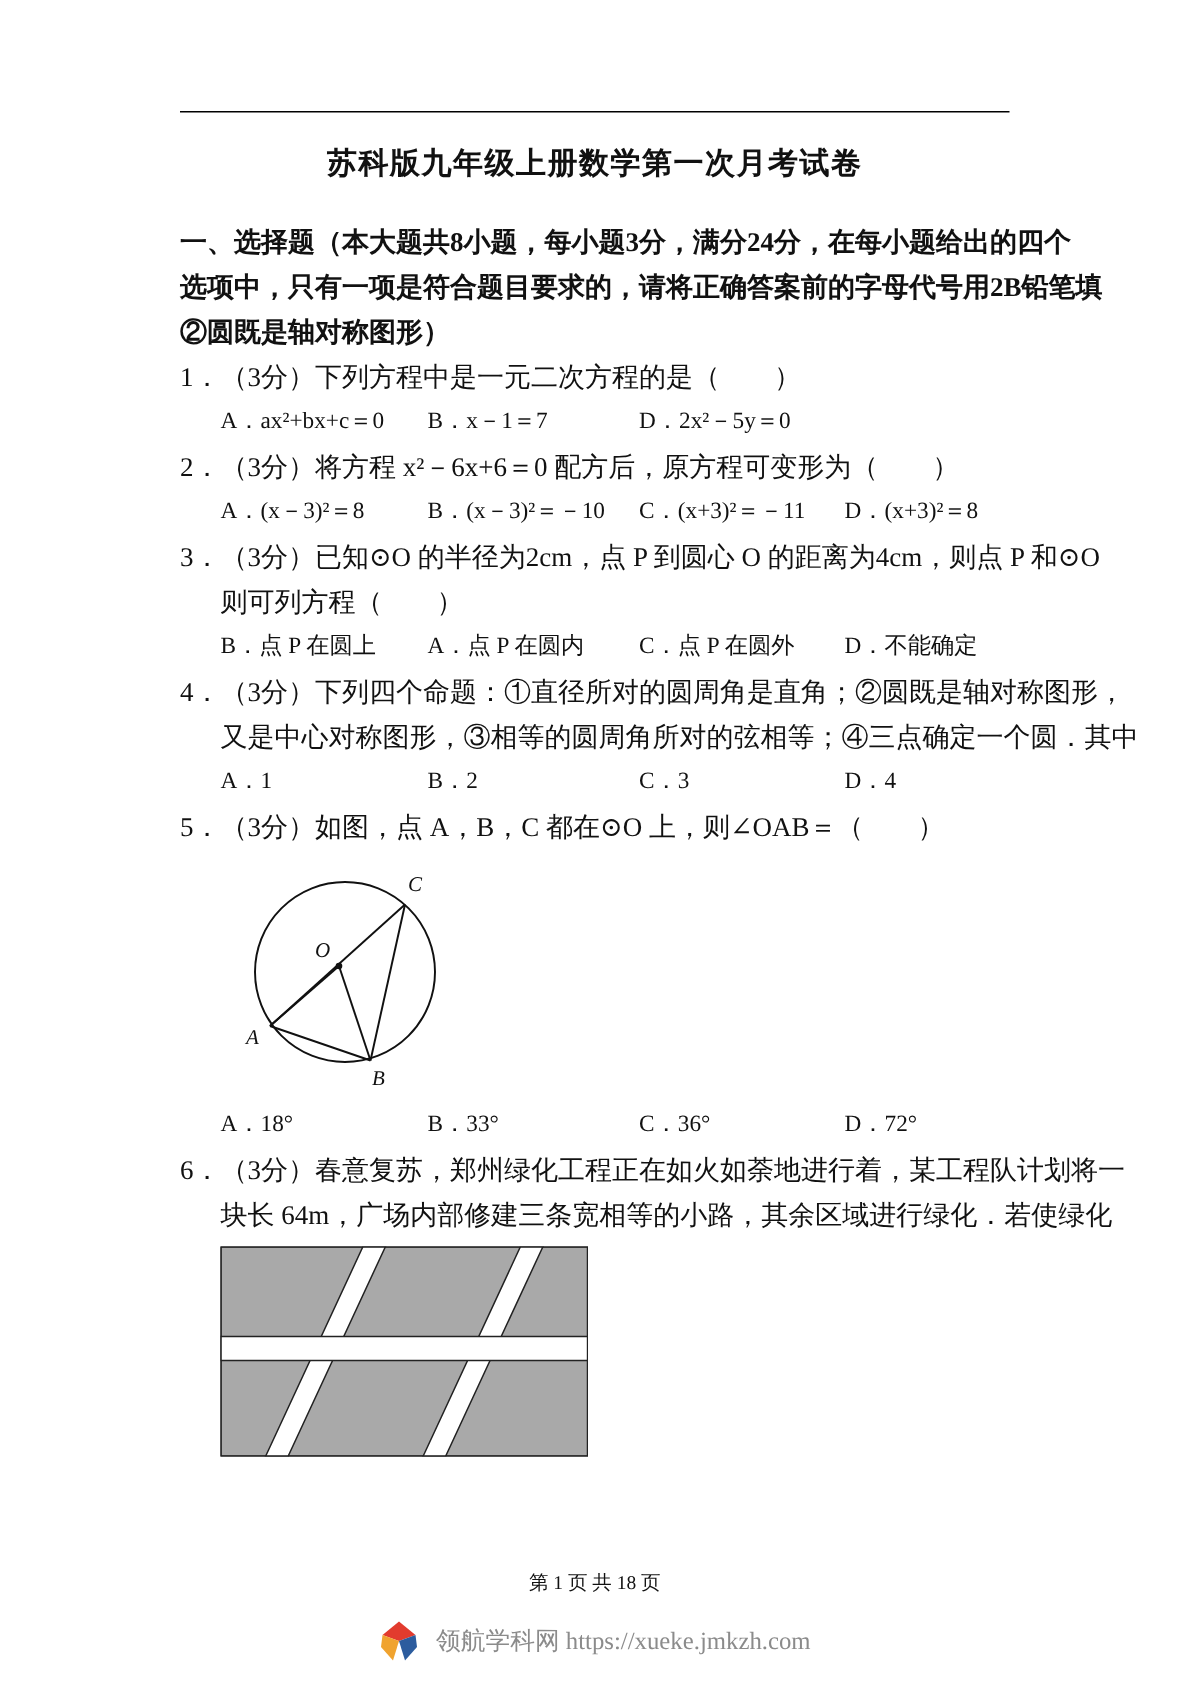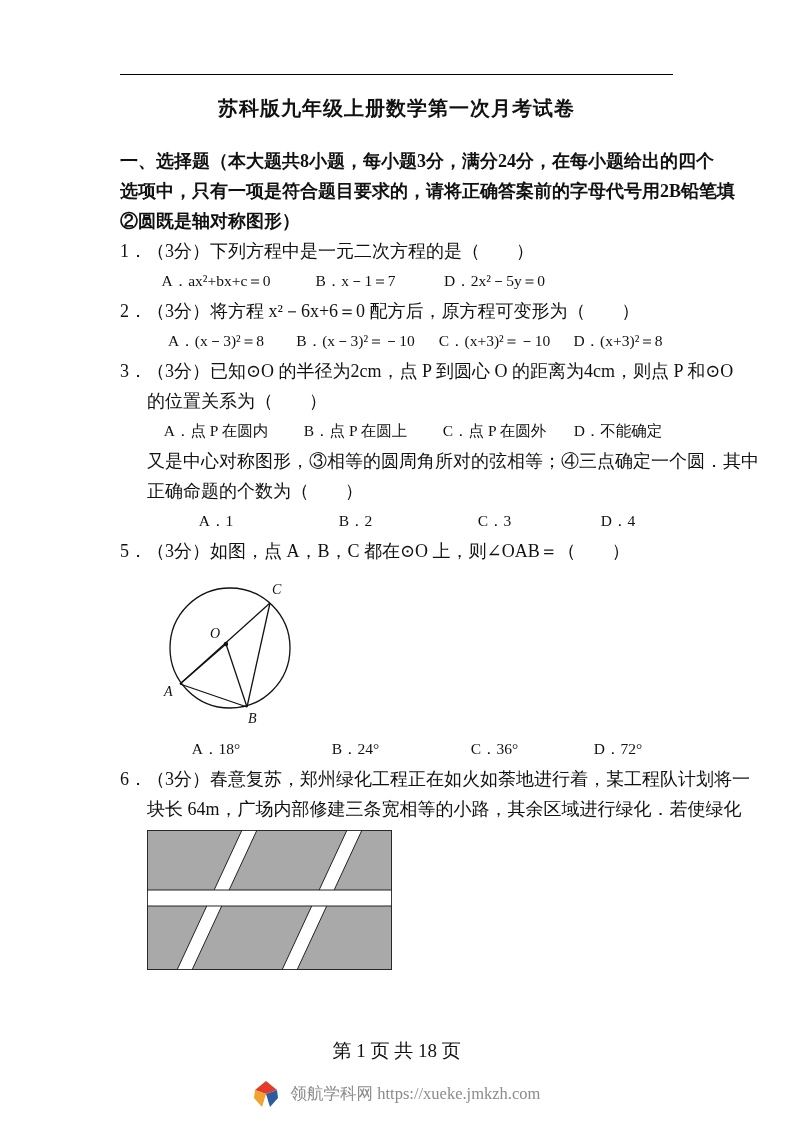--- a/index.html
+++ b/index.html
@@ -22,35 +22,34 @@
     white-space:nowrap;
   }
   .bold { font-weight:bold; }
   .indent { padding-left:27px; }
   .opts {
     display:grid;
     grid-template-columns:138px 141px 137px auto;
     padding-left:27px;
     font-size:15.5px; line-height:30px;
     white-space:nowrap;
-    text-align:center;
   }
   .fig { margin:4px 0 2px 22px; }
   .fig6 { margin:6px 0 0 27px; }
   .shape { fill:none; stroke:#111; stroke-width:1.3; }
   .fig text {
     font-family:"Liberation Serif","DejaVu Serif",serif;
     font-style:italic; font-size:14px; fill:#111;
   }
   .gray { fill:#a9a9a9; stroke:#222; stroke-width:1.4; }
   .stripe { fill:#ffffff; stroke:#222; stroke-width:1; }
   .outline { fill:none; stroke:#222; stroke-width:1.6; }
   .page-num {
     position:absolute; left:0; right:0; bottom:58px;
-    text-align:center; font-size:19px; color:#111;
+    text-align:center; font-size:13px; color:#111;
   }
   .site {
     position:absolute; left:0; right:0; bottom:14px;
     display:flex; align-items:center; justify-content:center; gap:12px;
     color:#8b8b8b; font-size:16.5px;
     font-family:"Liberation Serif","DejaVu Serif",serif;
   }
 </style>
 </head>
 <body>
@@ -70,35 +69,35 @@
     <div class="opts">
       <span>A．ax²+bx+c＝0</span>
       <span>B．x－1＝7</span>
       <span>D．2x²－5y＝0</span>
     </div>
 
     <p class="line">2．（3分）将方程 x²－6x+6＝0 配方后，原方程可变形为（　　）</p>
     <div class="opts">
       <span>A．(x－3)²＝8</span>
       <span>B．(x－3)²＝－10</span>
-      <span>C．(x+3)²＝－10</span>
+      <span>C．(x+3)²＝－11</span>
       <span>D．(x+3)²＝8</span>
     </div>
 
     <p class="line">3．（3分）已知⊙O 的半径为2cm，点 P 到圆心 O 的距离为4cm，则点 P 和⊙O</p>
-    <p class="line indent">的位置关系为（　　）</p>
+    <p class="line indent">则可列方程（　　）</p>
     <div class="opts">
+      <span>B．点 P 在圆上</span>
       <span>A．点 P 在圆内</span>
-      <span>B．点 P 在圆上</span>
       <span>C．点 P 在圆外</span>
       <span>D．不能确定</span>
     </div>
 
+    <p class="line">4．（3分）下列四个命题：①直径所对的圆周角是直角；②圆既是轴对称图形，</p>
     <p class="line indent">又是中心对称图形，③相等的圆周角所对的弦相等；④三点确定一个圆．其中</p>
-    <p class="line indent">正确命题的个数为（　　）</p>
     <div class="opts">
       <span>A．1</span>
       <span>B．2</span>
       <span>C．3</span>
       <span>D．4</span>
     </div>
 
     <p class="line">5．（3分）如图，点 A，B，C 都在⊙O 上，则∠OAB＝（　　）</p>
     <div class="fig">
       <svg width="180" height="158" viewBox="0 0 180 158">
@@ -110,21 +109,21 @@
         <line class="shape" x1="84" y1="74" x2="105" y2="137"></line>
         <circle cx="84" cy="74" r="2.2" fill="#111"></circle>
         <text x="68" y="68">O</text>
         <text x="22" y="126">A</text>
         <text x="106" y="153">B</text>
         <text x="130" y="24">C</text>
       </svg>
     </div>
     <div class="opts">
       <span>A．18°</span>
-      <span>B．24°</span>
+      <span>B．33°</span>
       <span>C．36°</span>
       <span>D．72°</span>
     </div>
 
     <p class="line">6．（3分）春意复苏，郑州绿化工程正在如火如荼地进行着，某工程队计划将一</p>
     <p class="line indent">块长 64m，广场内部修建三条宽相等的小路，其余区域进行绿化．若使绿化</p>
     <div class="fig6">
       <svg width="245" height="140" viewBox="0 0 245 140">
         <rect class="gray" x="0" y="0" width="245" height="140"></rect>
         <polygon class="stripe" points="30,140 95,0 110,0 45,140"></polygon>

